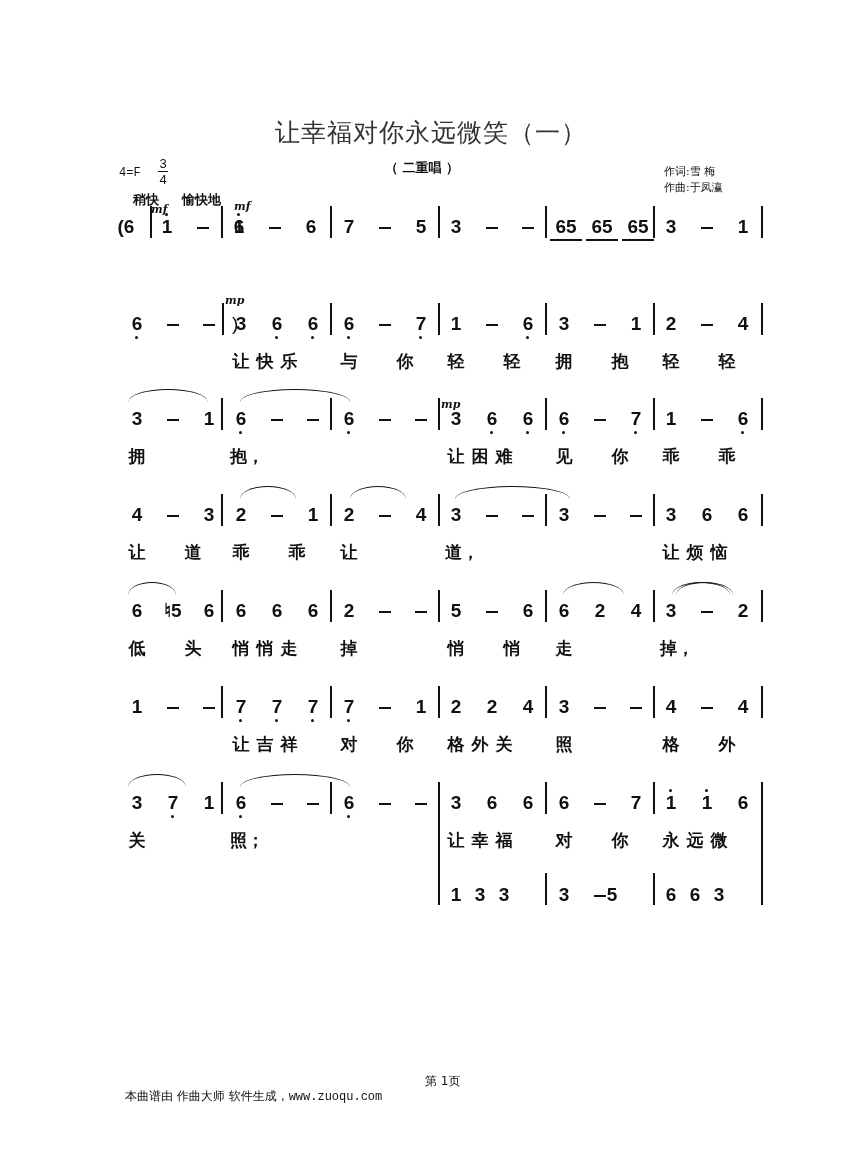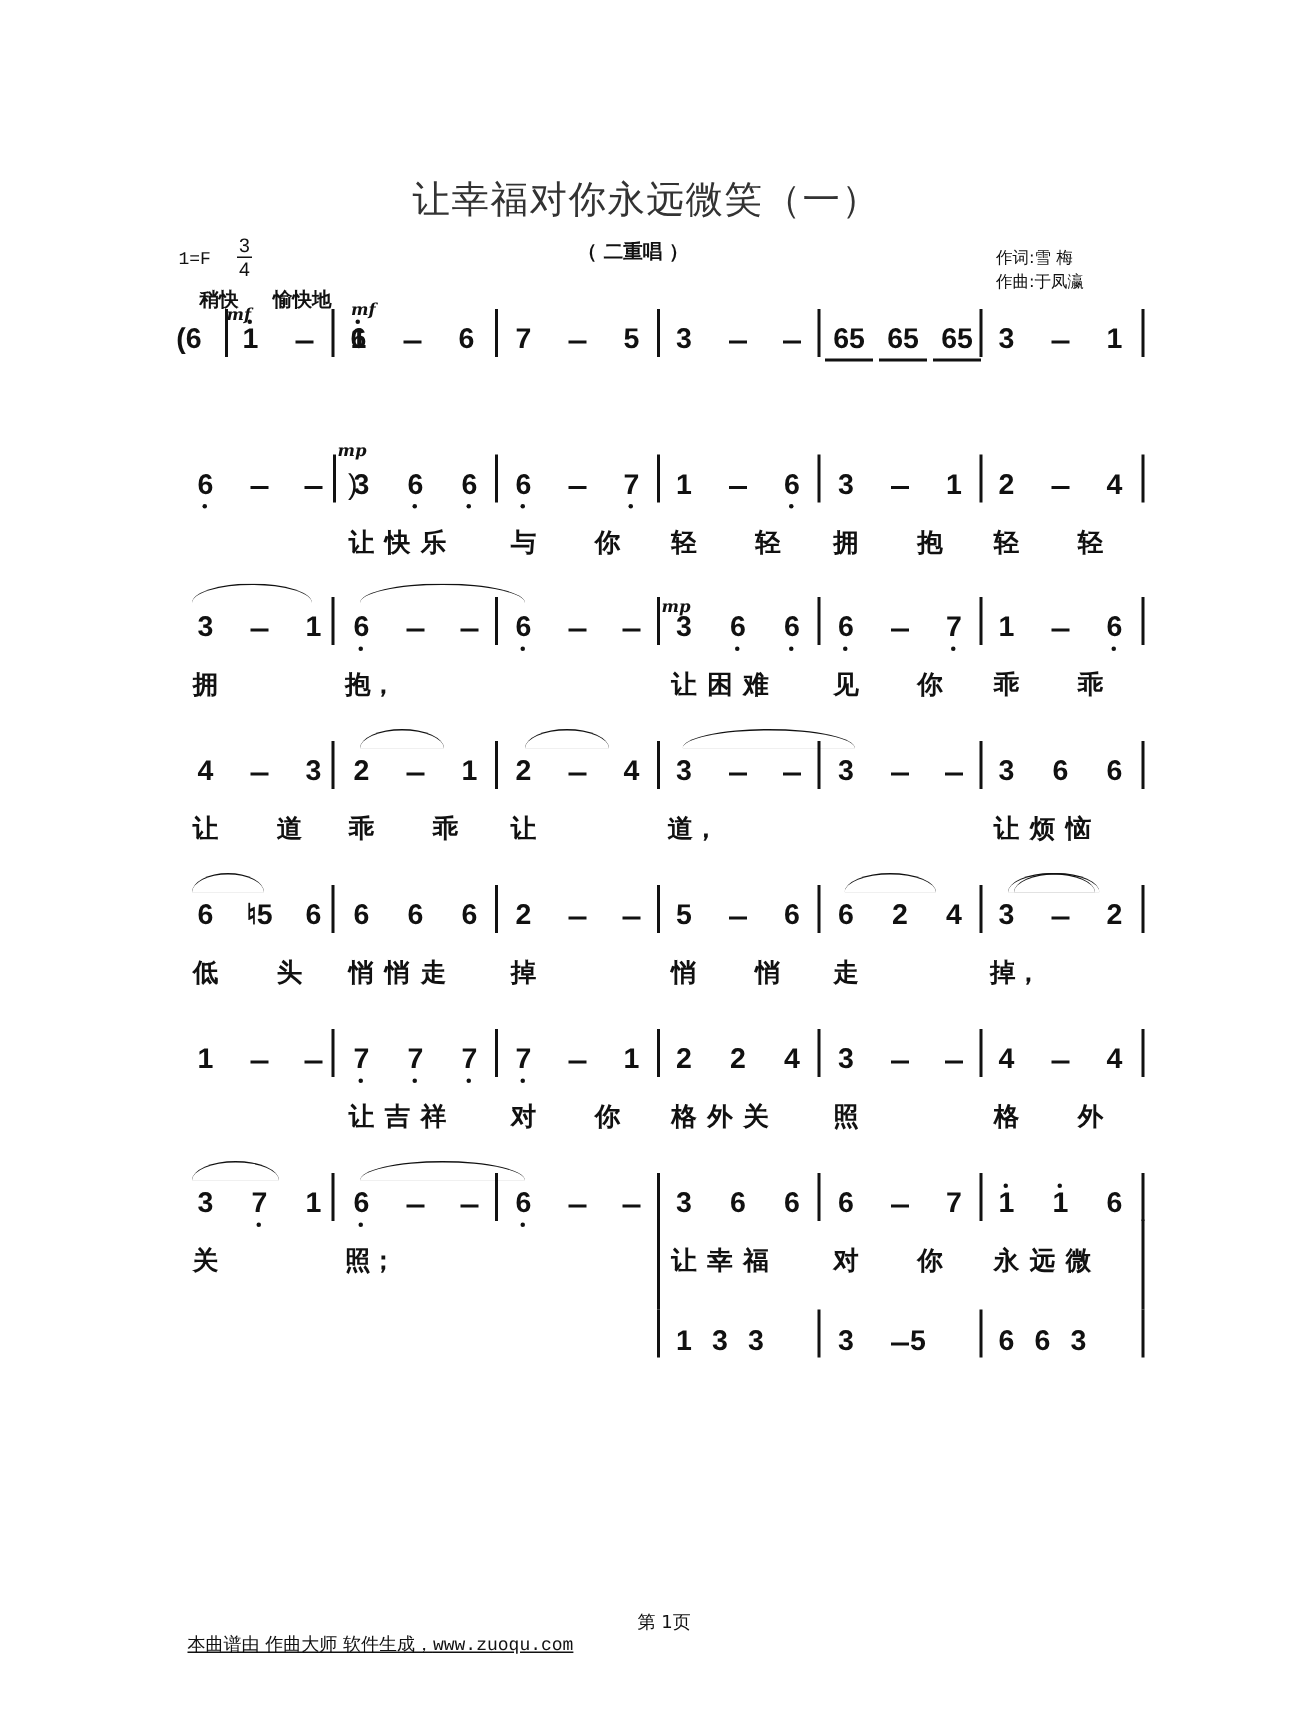--- a/index.html
+++ b/index.html
@@ -19,30 +19,30 @@
   .note { position:absolute; font-family:"Liberation Sans", sans-serif; font-weight:bold; font-size:19px;
           width:18px; text-align:center; line-height:20px; }
   .note .ld { position:absolute; left:7px; top:22px; width:3px; height:3px; background:#111; border-radius:50%; }
   .note .hd { position:absolute; left:7px; top:-4px; width:3px; height:3px; background:#111; border-radius:50%; }
   .note .ul { position:absolute; left:-2px; right:-2px; top:22px; height:2px; background:#111; }
   .dash { position:absolute; width:12px; height:2px; background:#111; }
   .barline { position:absolute; width:2px; height:32px; background:#111; }
   .lyric { position:absolute; font-size:17px; font-weight:bold; width:22px; text-align:center; }
   .slur { position:absolute; border-top:1.5px solid #111; border-radius:50% 50% 0 0 / 100% 100% 0 0; height:12px; }
   .paren { position:absolute; font-family:"Liberation Sans", sans-serif; font-size:19px; }
-  .footer { position:absolute; left:125px; top:1088px; font-size:12px;text-decoration:underline; }
+  .footer { position:absolute; left:125px; top:1088px; font-size:12px; }
   .footer .url { font-family:"Liberation Mono", monospace; font-size:12px; }
   .pageno { position:absolute; left:425px; top:1073px; font-size:12px; }
 </style>
 </head>
 <body>
 
 <div class="title">让幸福对你永远微笑（一）</div>
 <div class="subtitle">（ 二重唱 ）</div>
-<div class="key">1=F</div>
+<div class="key">4=F</div>
 <div class="timesig">
   <span>3</span>
   <span class="bar"></span>
   <span>4</span>
 </div>
 <div class="credits">
   <div>作词:雪  梅</div>
   <div>作曲:于凤瀛</div>
 </div>
 <div class="tempo">稍快</div>

